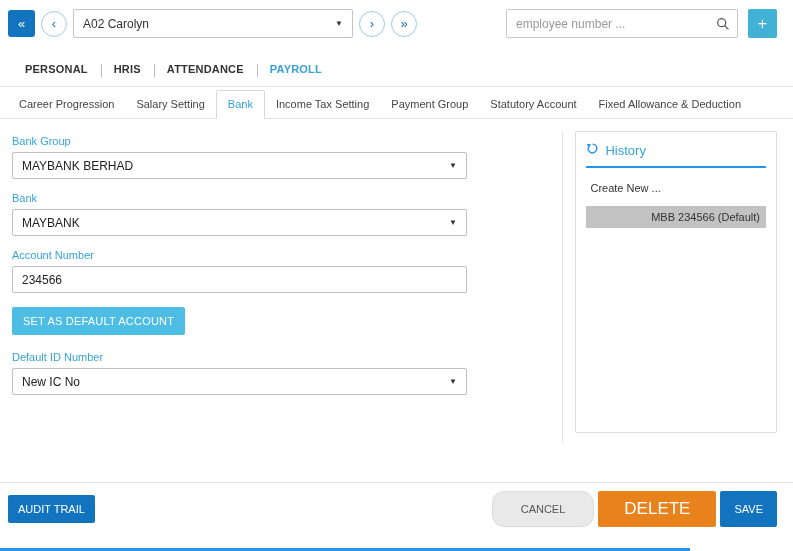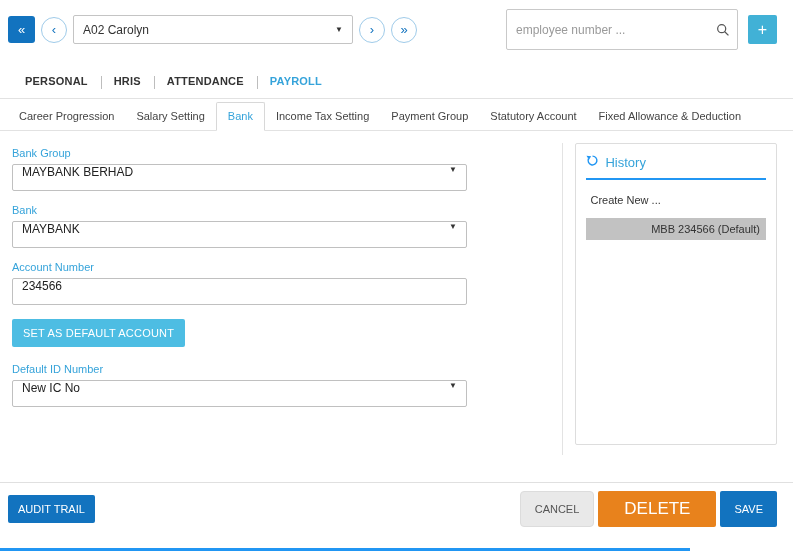--- a/index.html
+++ b/index.html
@@ -24,21 +24,21 @@
     display:flex; align-items:center; justify-content:center; line-height:1;
   }
   .emp-select {
     width:280px; height:29px; border:1px solid #c4c4c4; border-radius:2px;
     display:flex; align-items:center; justify-content:space-between;
     padding:0 9px; background:#fff; cursor:pointer;
   }
   .caret { font-size:8px; color:#333; }
   .spacer { flex:1; }
   .searchbox {
-    width:232px; height:41px; border:1px solid #c9c9c9; border-radius:2px;
+    width:232px; height:29px; border:1px solid #c9c9c9; border-radius:2px;
     display:flex; align-items:center; padding:0 7px 0 9px; background:#fff;
   }
   .searchbox input { border:none; outline:none; flex:1; font:inherit; font-size:12px; color:#333; min-width:0; }
   .searchbox input::placeholder { color:#9a9a9a; }
   .search-icon { display:flex; align-items:center; cursor:pointer; }
   .add-btn {
     width:29px; height:29px; margin-left:4px; background:var(--add-button);
     border:none; color:#fff; font-size:16px; border-radius:2px; cursor:pointer;
   }
 
@@ -62,21 +62,21 @@
     margin-bottom:-1px; border-radius:2px 2px 0 0;
   }
 
   
   .content { display:flex; align-items:flex-start; padding:12px 16px 0 8px; height:384px; }
   .form-pane { width:575px; min-height:312px; padding:4px 4px 0 4px; border-right:1px solid #e3e3e3; }
   .form-group { margin-bottom:13px; }
   .form-label { display:block; color:var(--link-blue); font-size:11px; margin-bottom:5px; }
   .select, .text-input {
     width:455px; height:27px; border:1px solid #c0c0c0; border-radius:2px;
-    display:flex; align-items:flex-start; justify-content:space-between;
+    display:flex; align-items:center; justify-content:space-between;
     padding:0 9px; font-size:12px; color:#222; background:#fff; cursor:pointer;
   }
   .text-input { justify-content:flex-start; cursor:text; }
   .text-input input { border:none; outline:none; font:inherit; color:#222; width:100%; }
   .set-default-btn {
     background:var(--light-button); color:#fff; border:none; font-size:11px;
     padding:8px 11px; border-radius:2px; margin:1px 0 16px 0; cursor:pointer; letter-spacing:.2px;
   }
 
   
@@ -90,21 +90,21 @@
 
   
   .footer {
     position:absolute; left:0; right:0; top:482px;
     border-top:1px solid #e0e0e0;
     display:flex; align-items:center; padding:8px 16px 0 8px;
   }
   .footer button { font-family:inherit; }
   .audit-btn { background:var(--accent); color:#fff; border:none; font-size:11px; padding:8px 10px; border-radius:2px; cursor:pointer; }
   .footer-right { margin-left:auto; display:flex; gap:4px; }
-  .cancel-btn { background:#e9e9e9; color:#555; border:1px solid #dcdcdc; font-size:11px; padding:8px 14px; border-radius:4px; cursor:pointer; }
+  .cancel-btn { background:#e9e9e9; color:#555; border:1px solid #dcdcdc; font-size:11px; padding:8px 28px; border-radius:12px; cursor:pointer; }
   .delete-btn { background:var(--delete-orange); color:#fff; border:none; font-size:17px; padding:8px 26px; border-radius:2px; cursor:pointer; }
   .save-btn { background:var(--accent); color:#fff; border:none; font-size:11px; padding:8px 14px; border-radius:2px; cursor:pointer; }
   .bottom-bar { position:absolute; left:0; bottom:0; width:690px; height:3px; background:var(--history-underline); }
 </style>
 </head>
 <body>
 
 <div class="page">
 
   <div class="topbar">

